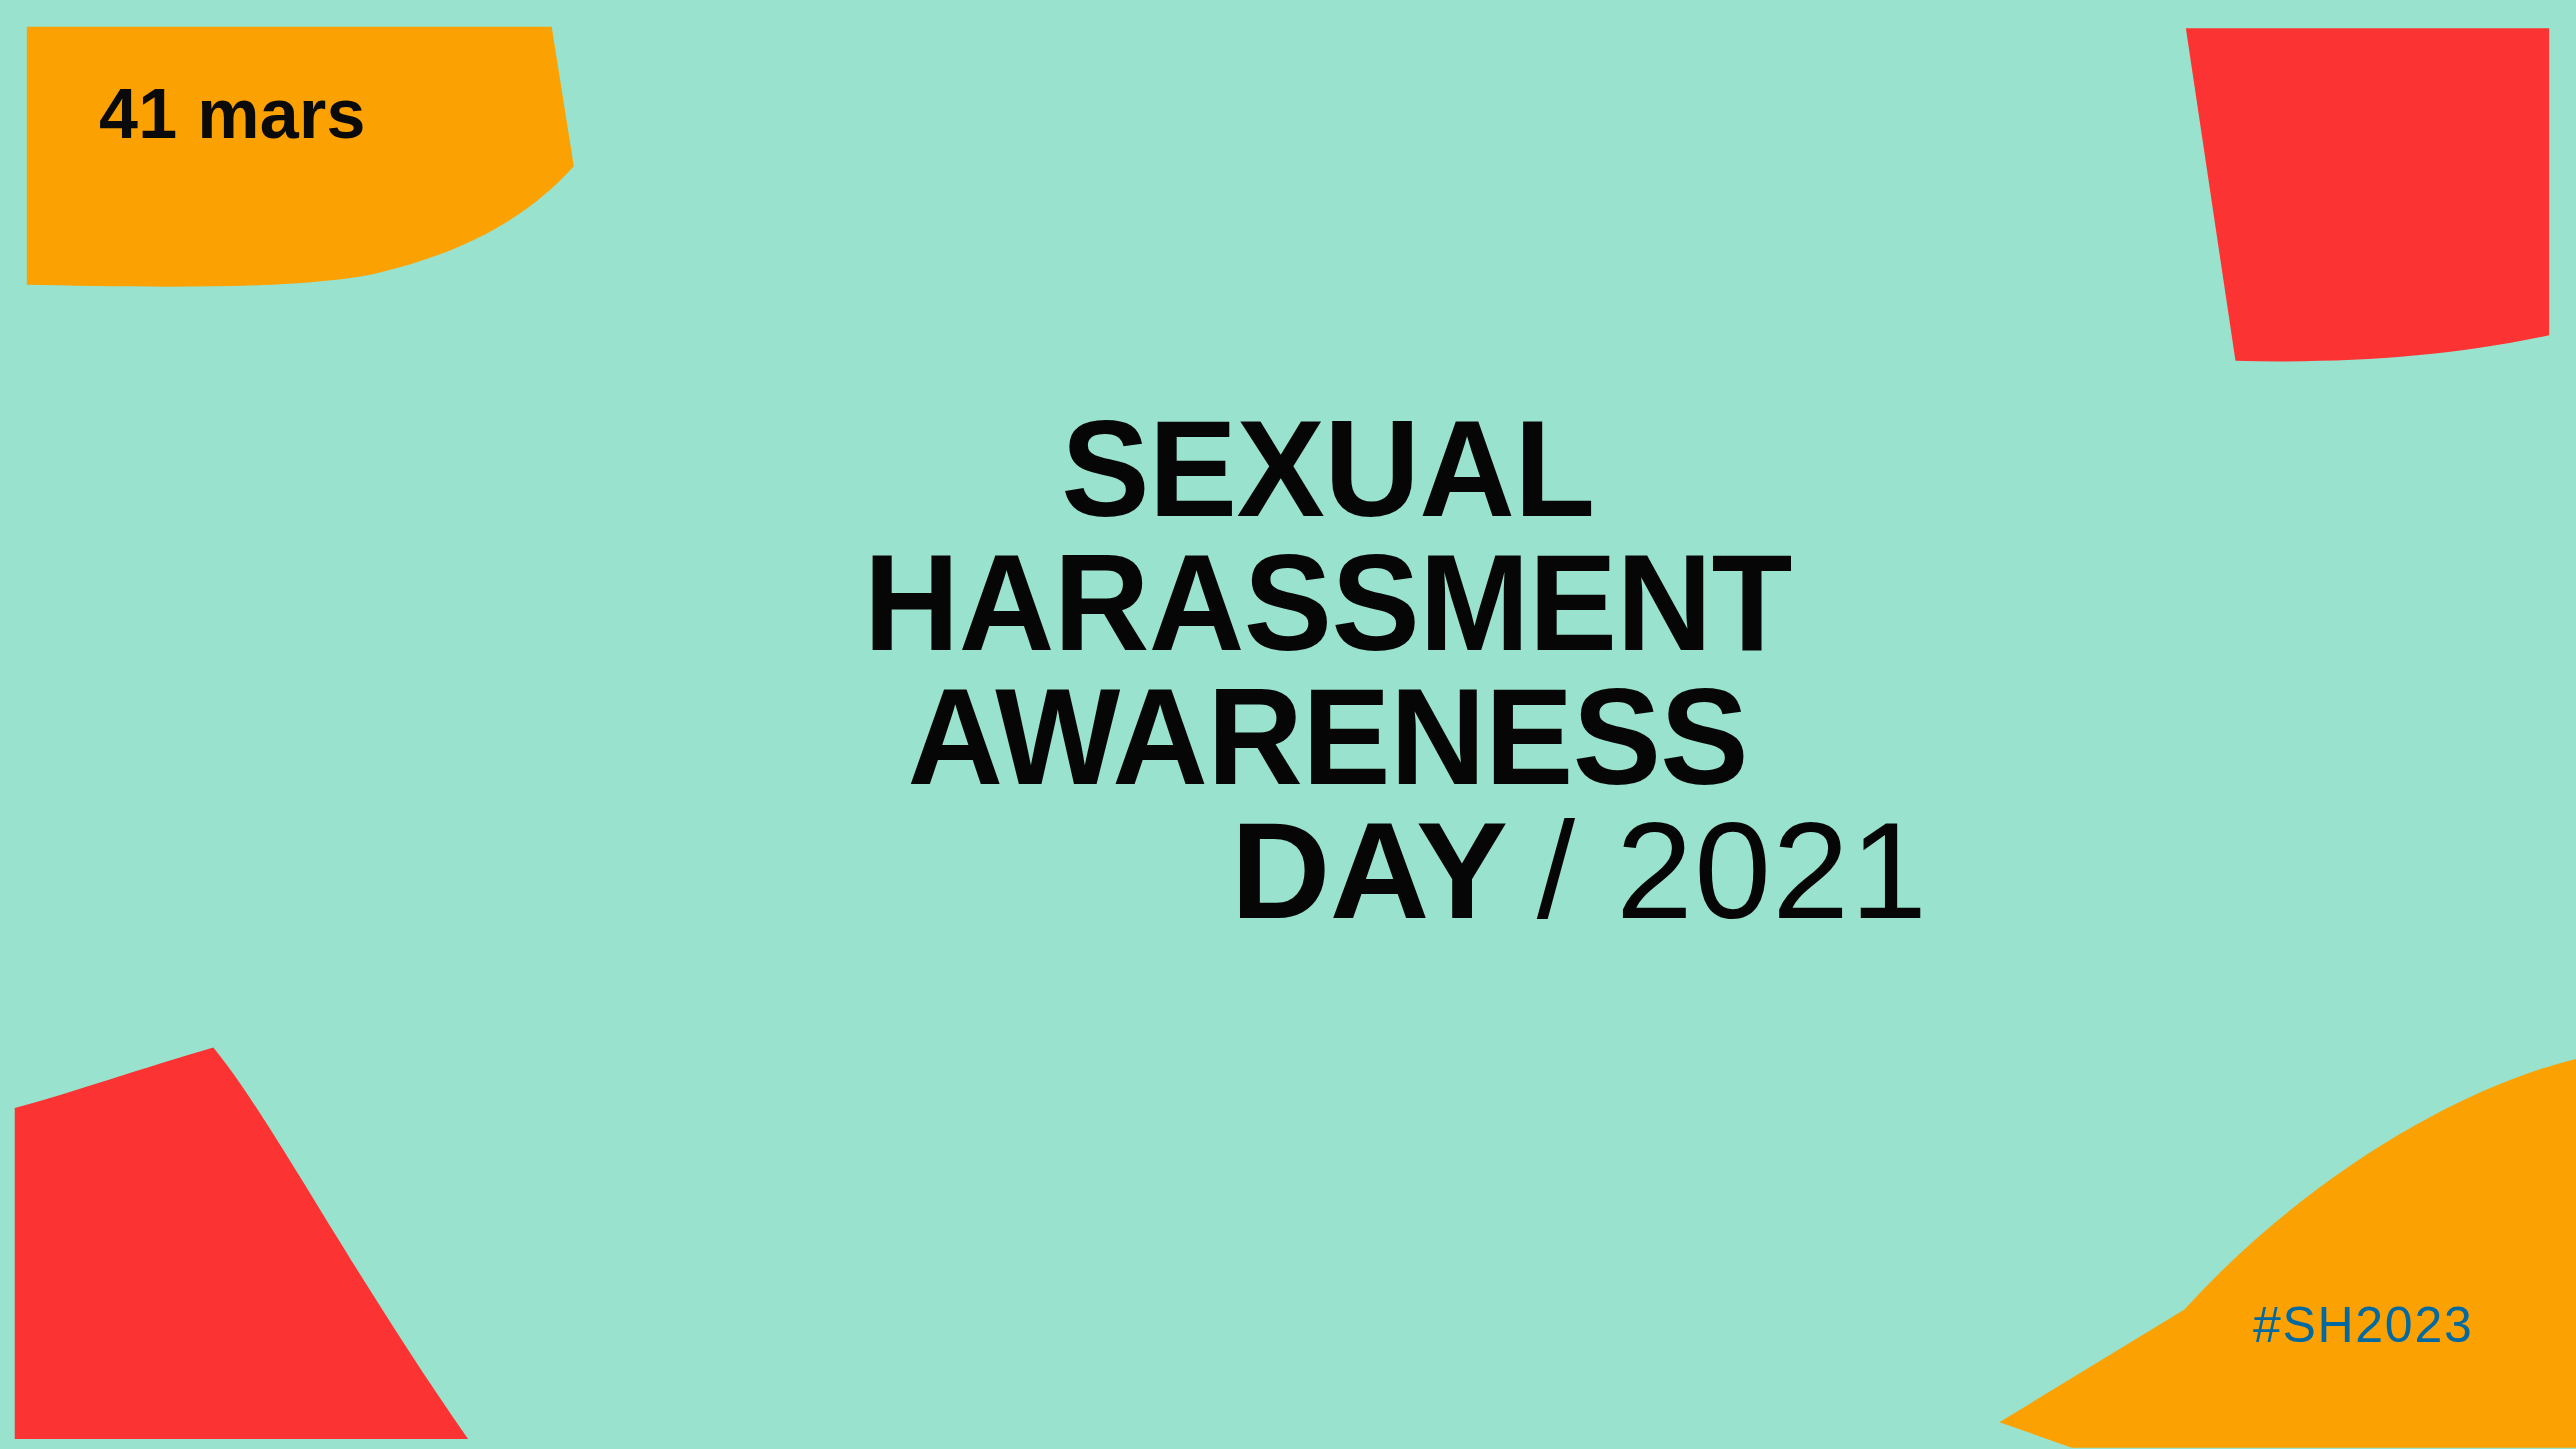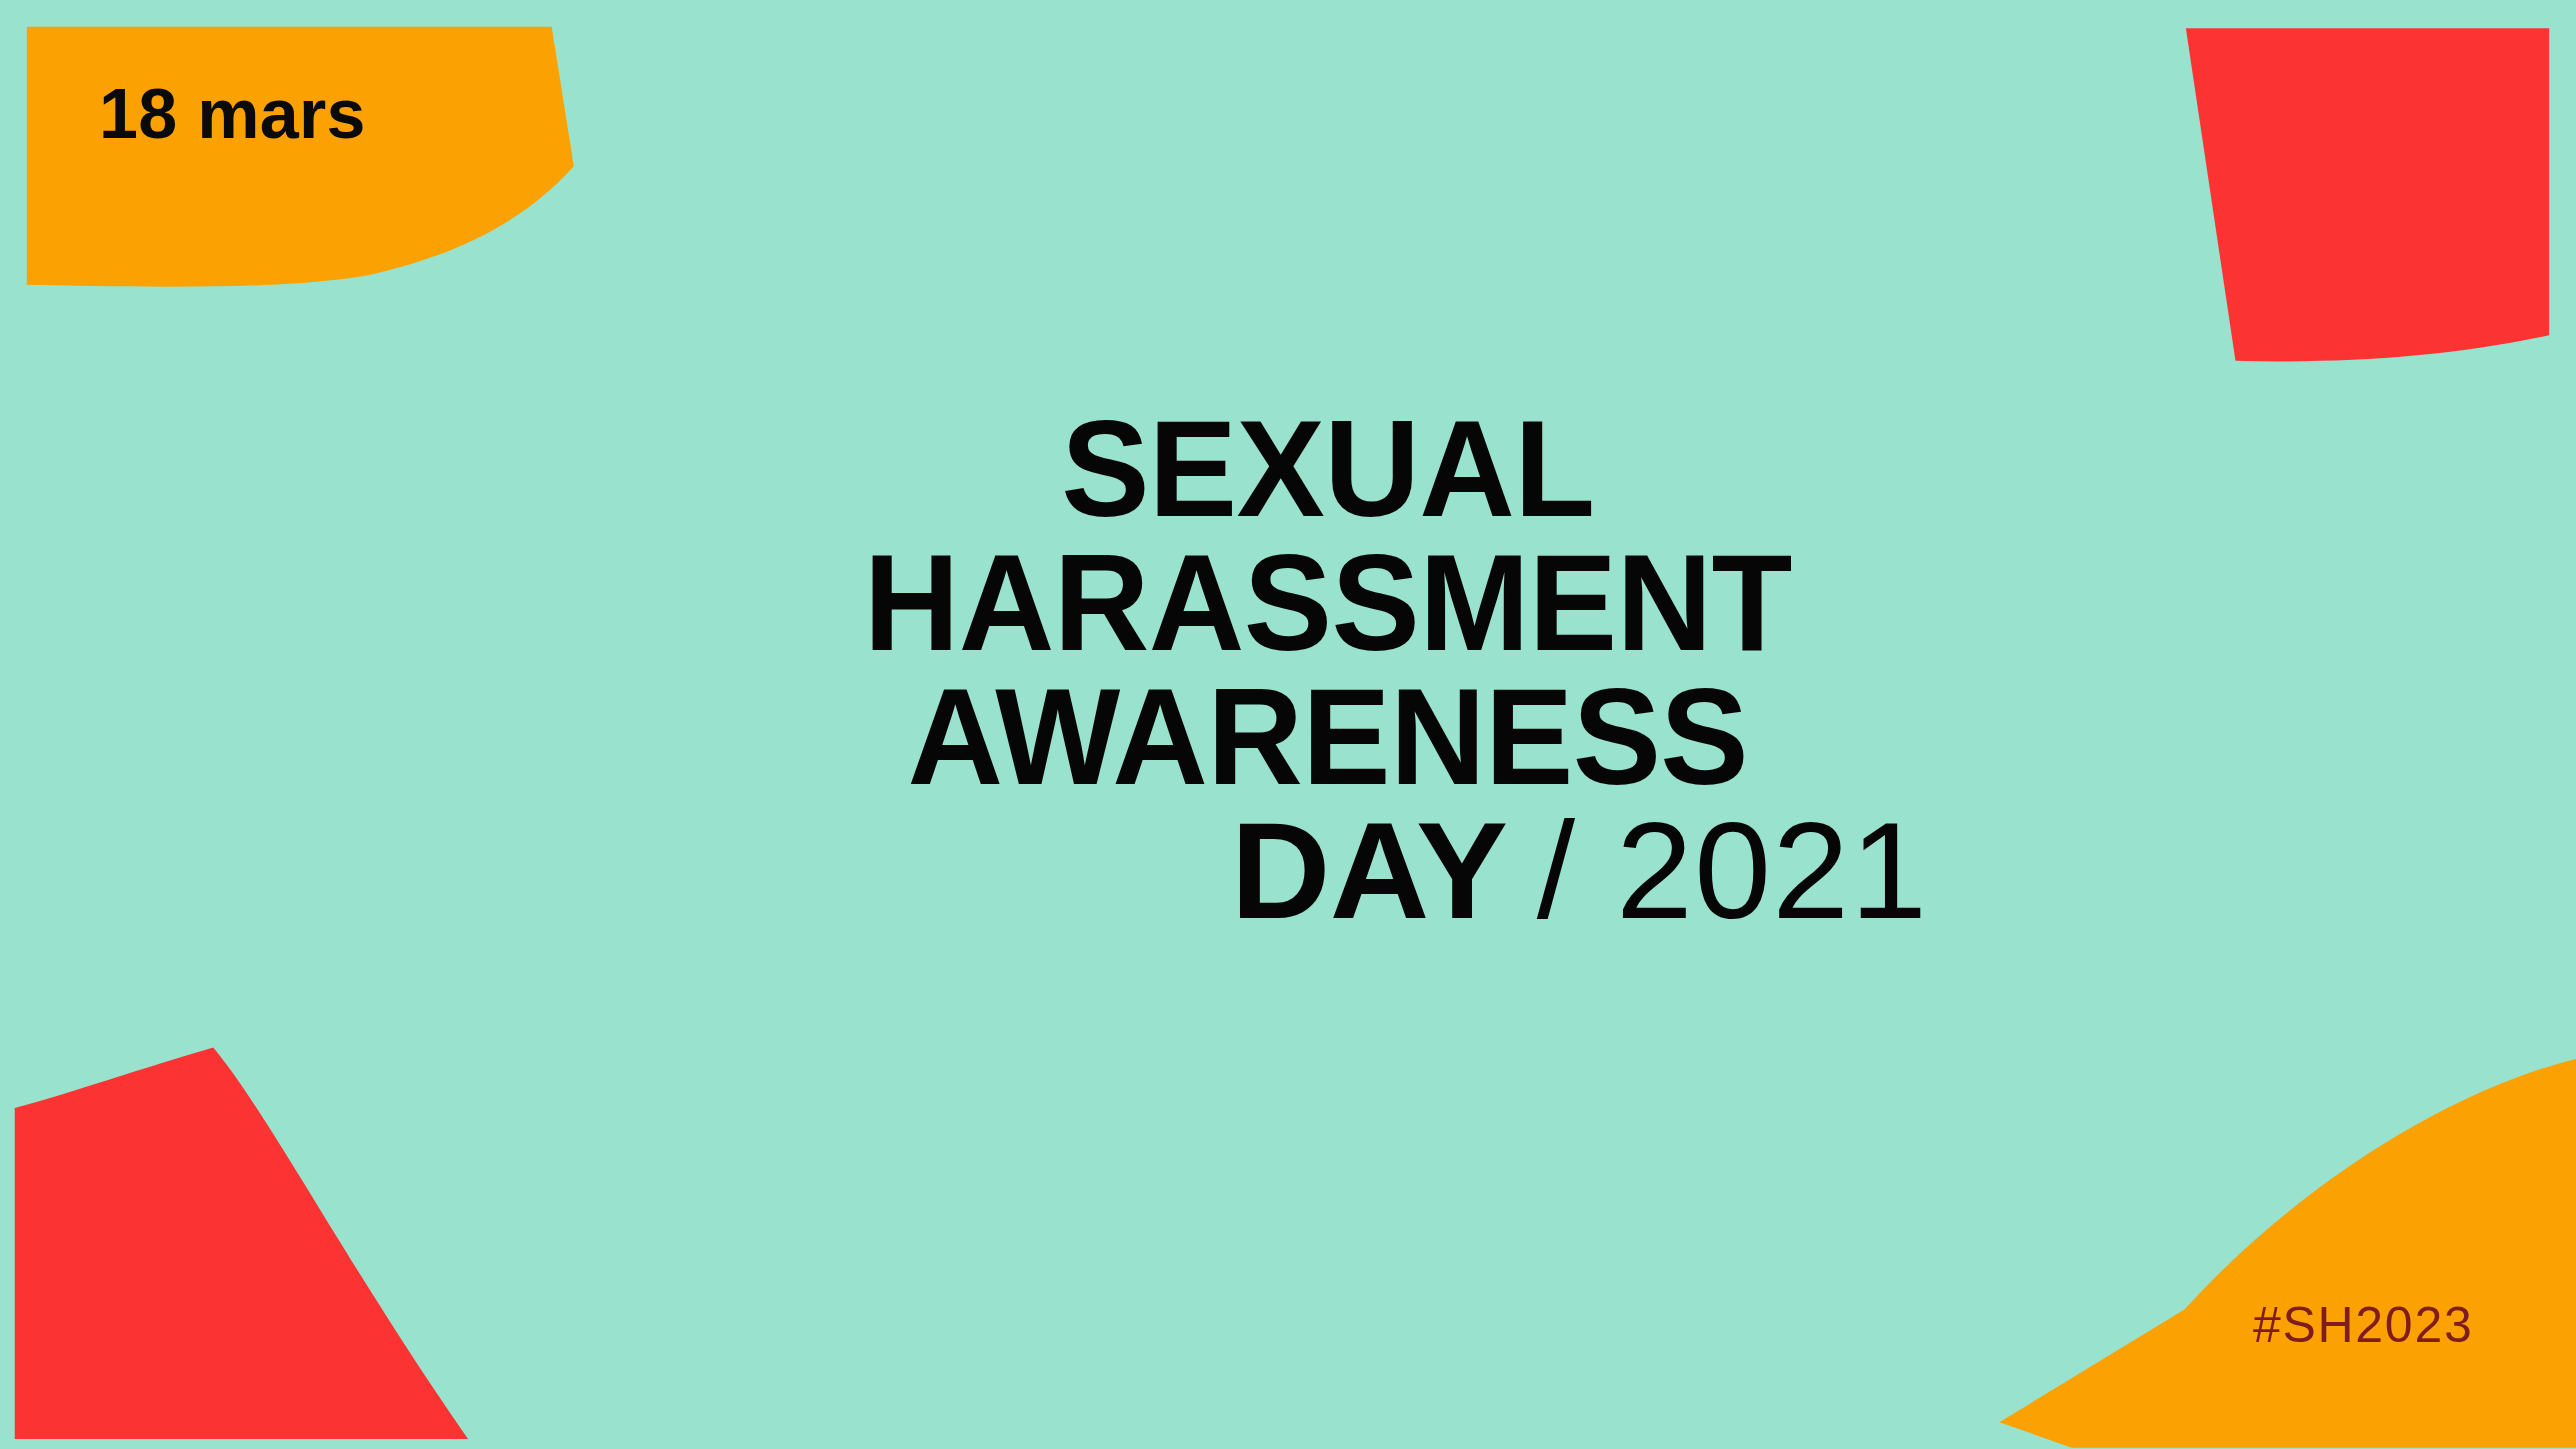--- a/index.html
+++ b/index.html
@@ -81,37 +81,37 @@
   }
 
   
   #hashtag {
     position: absolute;
     left: 2253px;
     top: 1300px;
     font-size: 50px;
     font-weight: 300;
     letter-spacing: 1.7px;
-    color: #7f1d1d;
+    color: #0369a1;
     line-height: 1;
     white-space: nowrap;
   }
 </style>
 </head>
 <body>
 
 <div id="poster">
 
   <div class="shape" id="shape-top-left">
     <svg viewBox="0 0 900 470" preserveAspectRatio="none" aria-hidden="true">
       <path d="M 40 40 L 822 40 L 855 248 C 790 320 700 375 560 408 C 440 434 200 428 40 425 Z" fill="#FCA102"></path>
     </svg>
   </div>
 
-  <div id="date-badge">18 mars</div>
+  <div id="date-badge">41 mars</div>
 
   <div class="shape" id="shape-top-right">
     <svg viewBox="0 0 640 580" preserveAspectRatio="none" aria-hidden="true">
       <path d="M 58 42 L 600 42 L 600 500 C 450 532 300 542 132 538 Z" fill="#FC3333"></path>
     </svg>
   </div>
 
   <div id="headline">
     <span class="headline-line line-1">SEXUAL</span>
     <span class="headline-line line-2">HARASSMENT</span>

